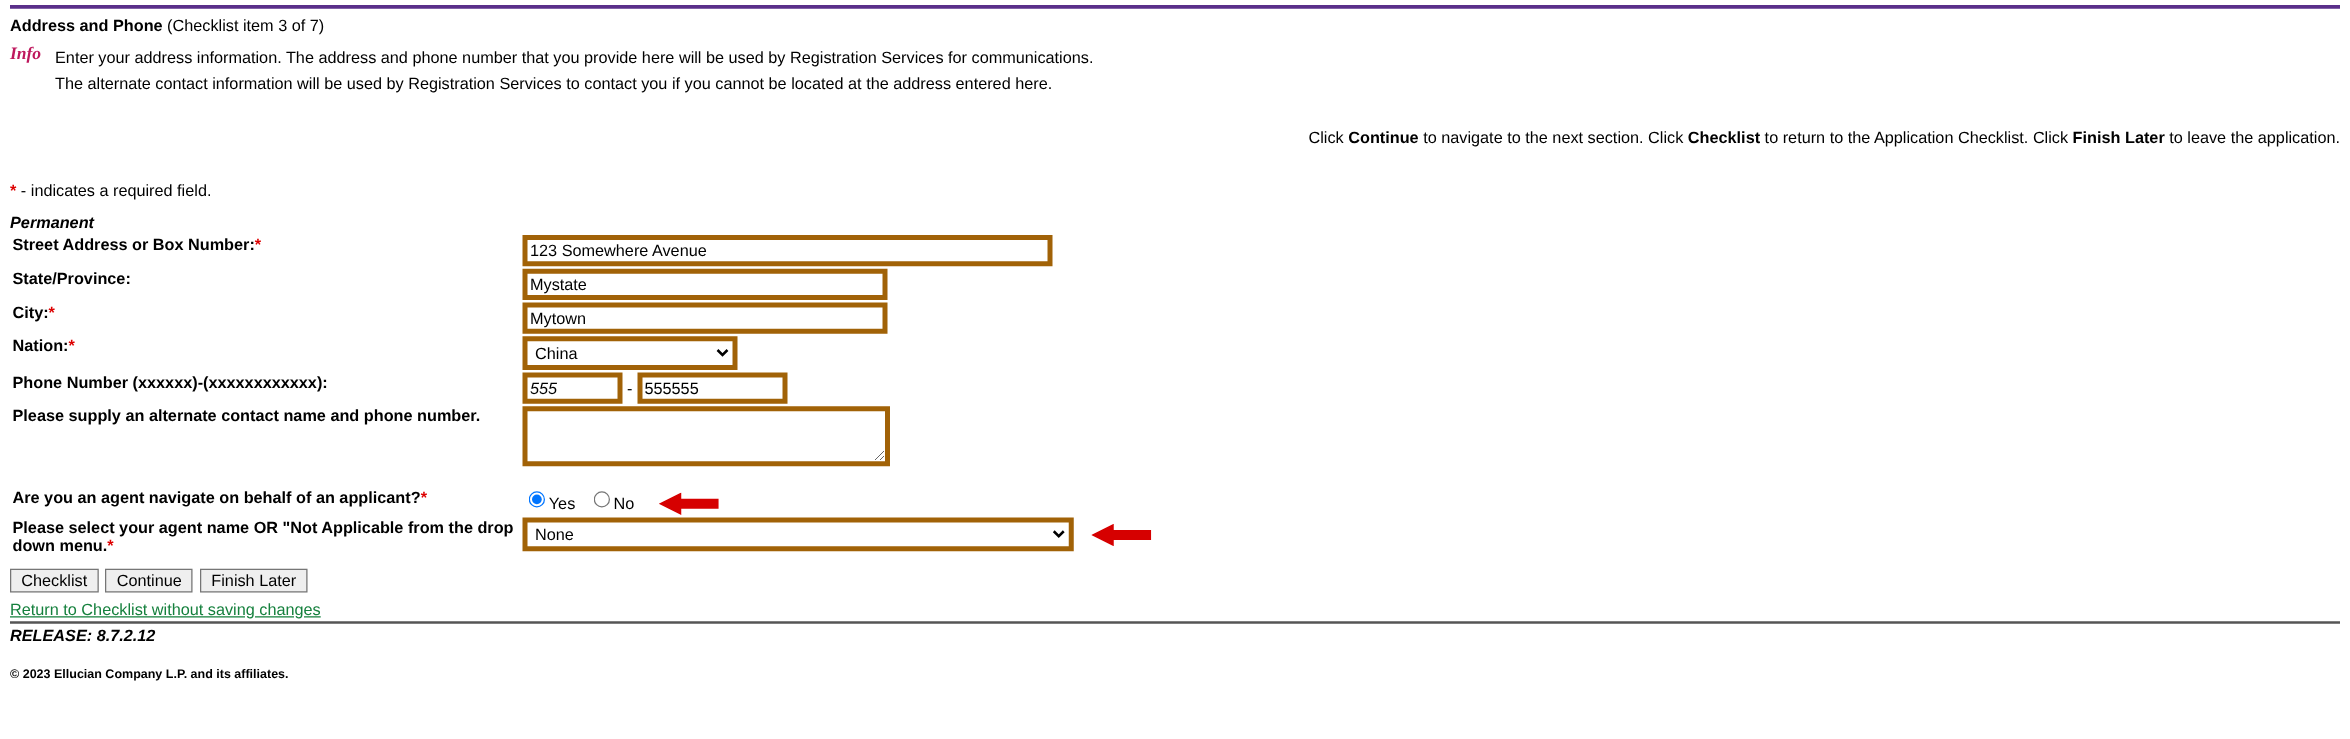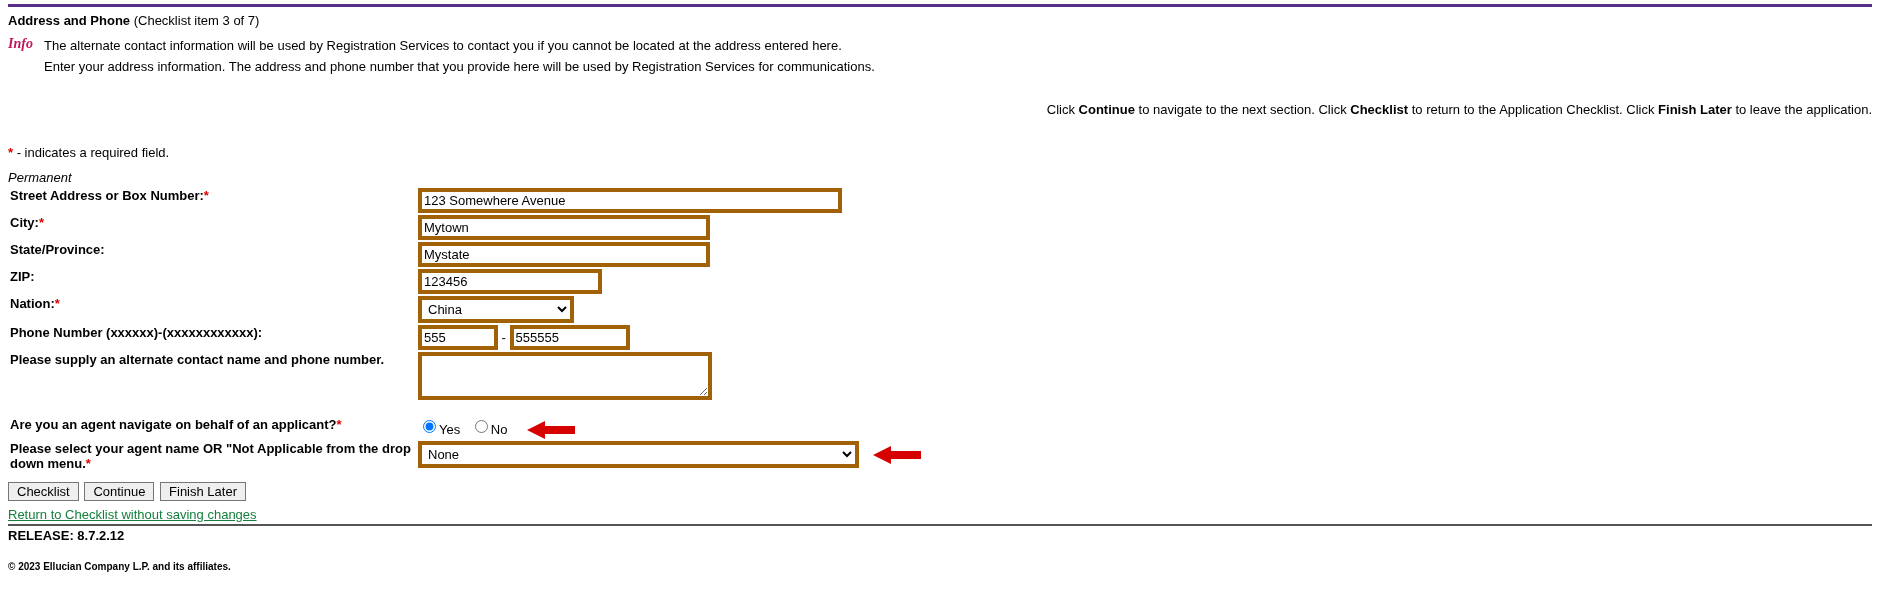--- a/index.html
+++ b/index.html
@@ -43,21 +43,21 @@
     font-size: 13px;
     text-align: right;
   }
   .nav-instr .b { font-weight: bold; }
   .req-note {
     margin: 28px 0 10px 0;
     font-size: 13px;
   }
   .req-star { color: #d00; font-weight: bold; }
   .section-title {
-    font-weight: normal;
+    font-weight: bold;
     font-style: italic;
     margin: 2px 0;
   }
   table.form-grid {
     border-collapse: collapse;
     width: 100%;
     font-size: 13px;
   }
   table.form-grid td {
     padding: 1px 2px;
@@ -109,84 +109,81 @@
   }
   .divider-hr {
     border: none;
     border-top: 2px solid #555;
     margin: 2px 0;
   }
   .release-line {
     font-weight: bold;
     font-size: 13px;
     margin: 0;
+    font-style: italic;
   }
   .copyright {
     font-size: 10px;
     font-weight: bold;
     margin-top: 18px;
   }
 </style>
 </head>
 <body>
 
 
 
 <div class="top-rule"></div>
 
 <div class="page-header">
   <span class="bold">Address and Phone</span><span> (Checklist item 3 of 7)</span>
 </div>
 
 <div class="info-block">
   <span class="info-label">Info</span>
+  <p>Enter your address information. The address and phone number that you provide here will be used by Registration Services for communications.</p>
   <p>The alternate contact information will be used by Registration Services to contact you if you cannot be located at the address entered here.</p>
-  <p>Enter your address information. The address and phone number that you provide here will be used by Registration Services for communications.</p>
 </div>
 
 <div class="nav-instr">
   <span>Click </span><span class="b">Continue</span><span> to navigate to the next section. Click </span><span class="b">Checklist</span><span> to return to the Application Checklist. Click </span><span class="b">Finish Later</span><span> to leave the application.</span>
 </div>
 
 <div class="req-note">
   <span class="req-star">*</span><span> - indicates a required field.</span>
 </div>
 
 <div class="section-title">Permanent</div>
 
 <table class="form-grid">
   <tbody>
       <tr>
     <td class="label-cell"><span>Street Address or Box Number:</span><span class="req-star">*</span></td>
     <td><input type="text" class="hl-input" style="width: 412px;" value="123 Somewhere Avenue"></td>
   </tr>
   <tr>
+    <td class="label-cell"><span>State/Province:</span></td>
+    <td><input type="text" class="hl-input" style="width: 280px;" value="Mystate"></td>
+  </tr>
+  <tr>
     <td class="label-cell"><span>City:</span><span class="req-star">*</span></td>
     <td><input type="text" class="hl-input" style="width: 280px;" value="Mytown"></td>
   </tr>
   <tr>
-    <td class="label-cell"><span>State/Province:</span></td>
-    <td><input type="text" class="hl-input" style="width: 280px;" value="Mystate"></td>
-  </tr>
-  <tr>
-    <td class="label-cell"><span>ZIP:</span></td>
-    <td><input type="text" style="width: 172px;" value="123456"></td>
-  </tr>
-  <tr>
     <td class="label-cell"><span>Nation:</span><span class="req-star">*</span></td>
     <td>
-      <select style="width:156px">
+      <select style="width:172px">
         <option>China</option>
       </select>
     </td>
   </tr>
   <tr>
     <td class="label-cell"><span>Phone Number (xxxxxx)-(xxxxxxxxxxxx):</span></td>
     <td>
-      <input type="text" class="hl-input" style="width: 68px;" value="555"><span> - </span><input type="text" class="hl-input" style="width: 108px;" value="555555">
+      <input type="text" class="hl-input" style="width: 68px; font-style: italic;" value="555"><span> - </span><input type="text" class="hl-input" style="width: 108px;" value="555555">
     </td>
   </tr>
   <tr>
     <td class="label-cell"><span>Please supply an alternate contact name and phone number.</span></td>
     <td><textarea style="width: 282px; height: 38px;"></textarea></td>
   </tr>
   <tr>
         <td colspan="2" style="height:10px"></td>
       </tr>
   <tr>

